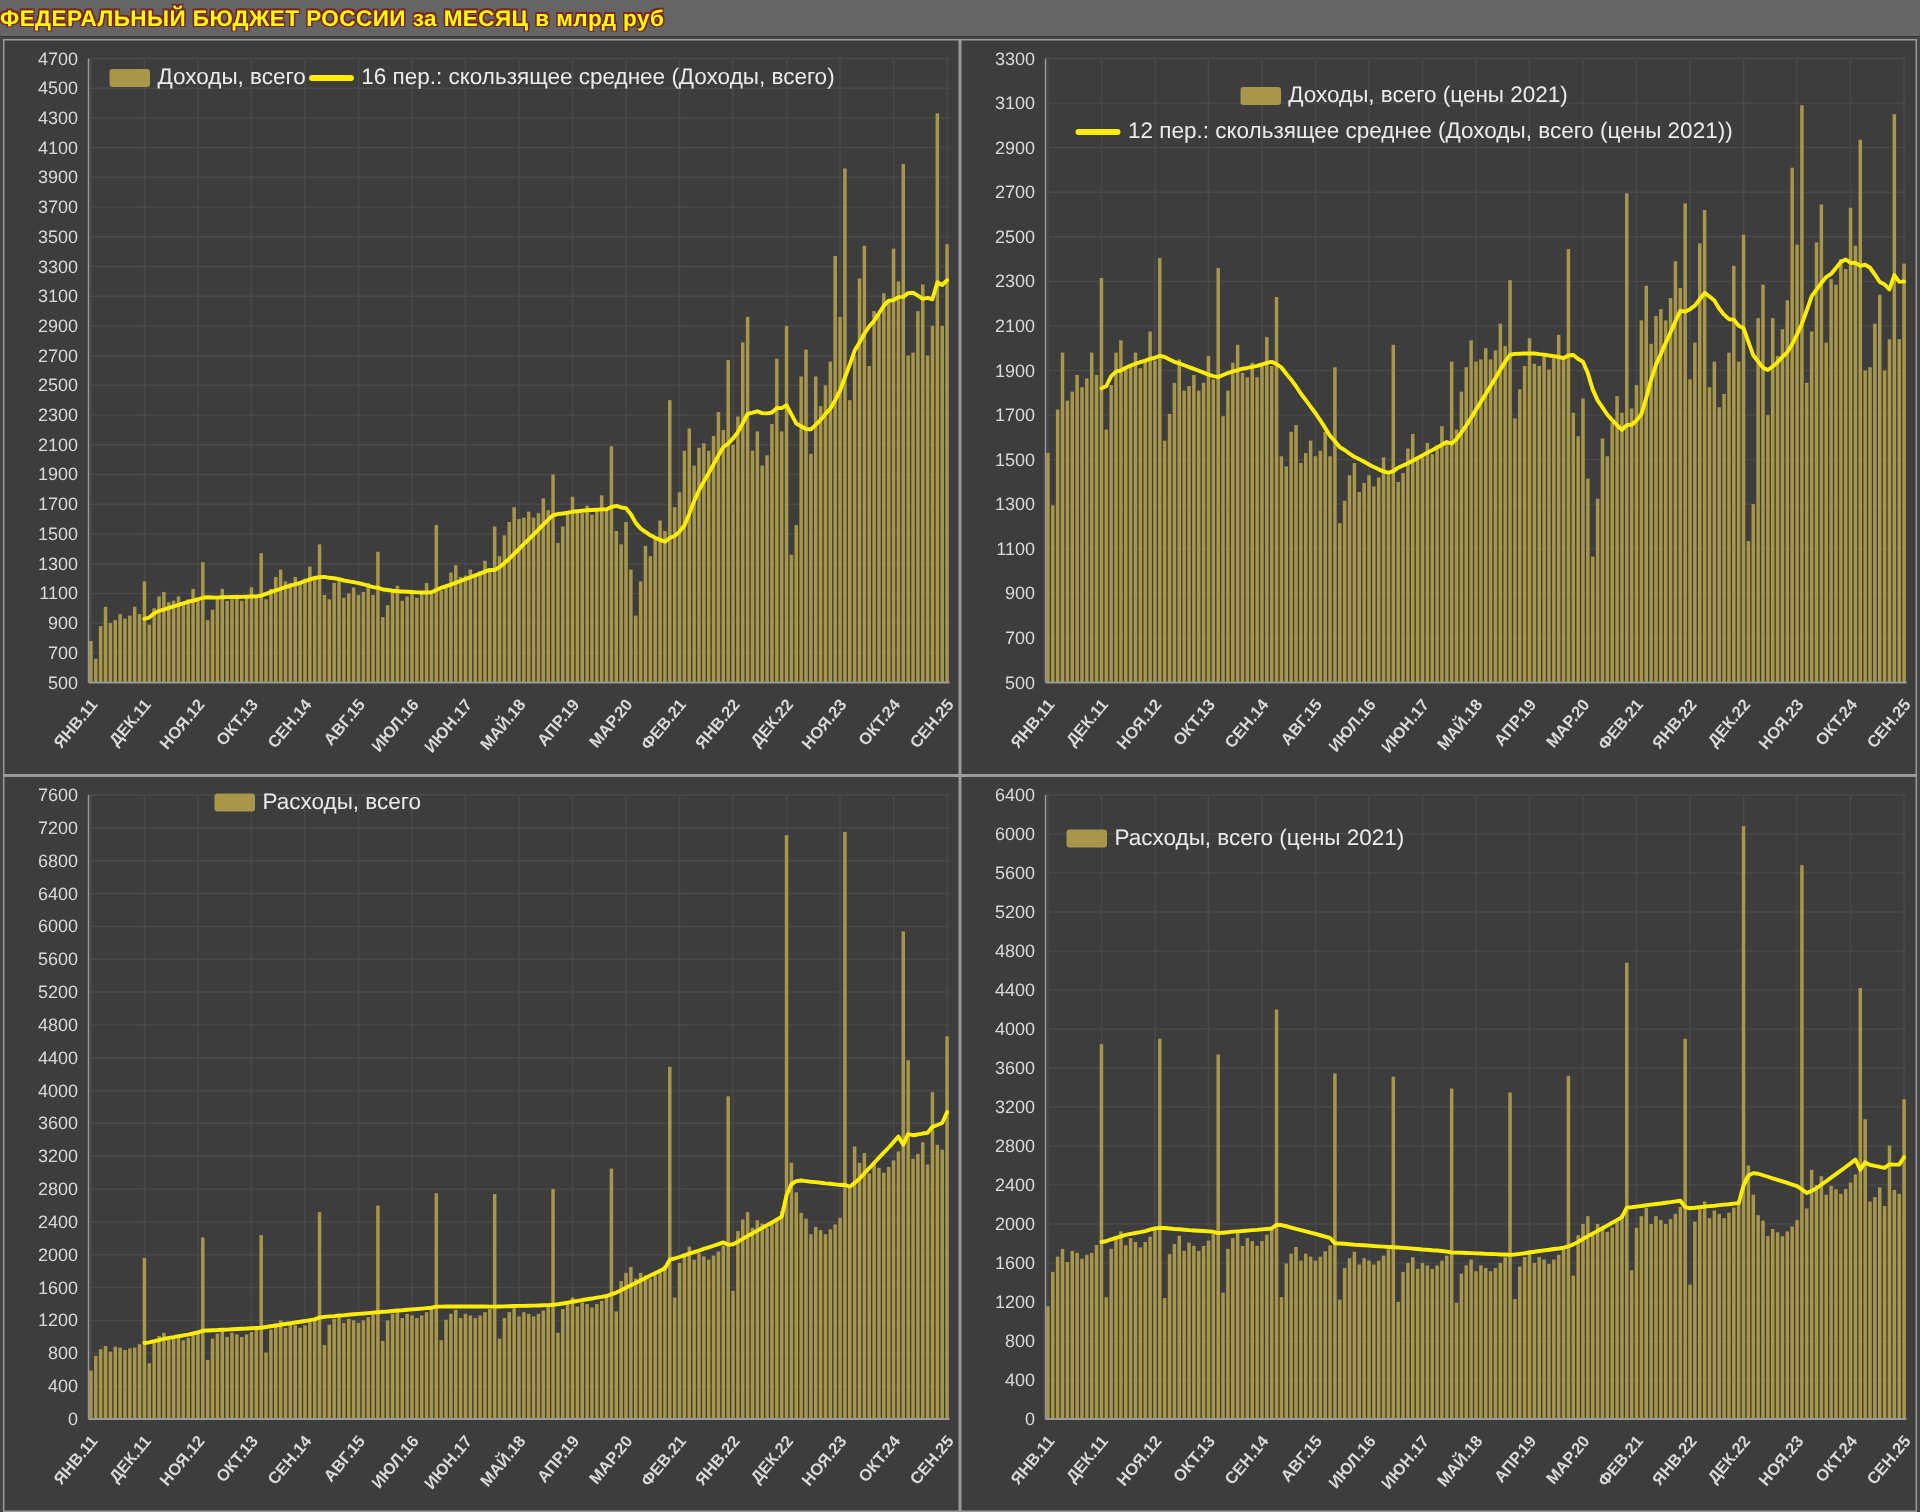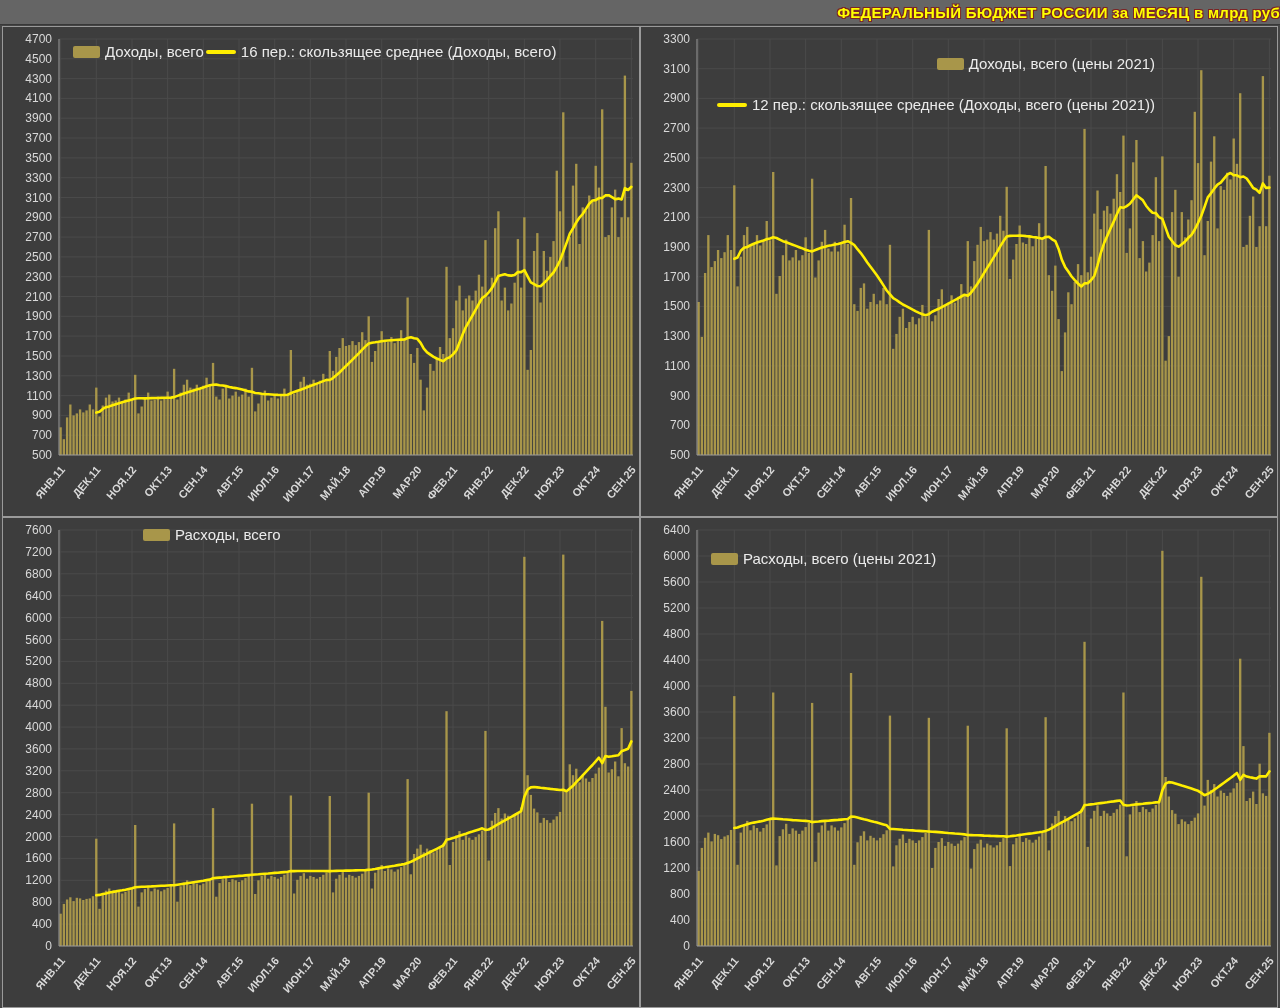--- a/index.html
+++ b/index.html
@@ -6,21 +6,21 @@
   body{
     width:1280px;height:1008px;
     background:#454545;
     font-family:"Liberation Sans", sans-serif;
     overflow:hidden;
   }
   .title-bar{
     height:24px;
     background:#656565;
     border-bottom:1px solid #383838;
-    display:flex;align-items:center;justify-content:flex-end;
+    display:flex;align-items:center;justify-content:flex-start;
   }
   .page-title{
     color:#ffff00;
     font-size:15px;font-weight:bold;letter-spacing:.3px;
     text-shadow:1px 1px 0 #7c2424,-1px -1px 0 #7c2424,1px -1px 0 #7c2424,-1px 1px 0 #7c2424;
   }
   .grid{
     display:grid;
     grid-template-columns:636px 636px;
     grid-template-rows:489px 489px;
@@ -29,21 +29,21 @@
     border:1px solid #9a9a9a;
     margin:1px 2px 0 2px;
     width:1274px;
   }
   .panel{position:relative;background:#3d3d3d;overflow:hidden;}
   svg{display:block;}
   .ylab{font-family:"Liberation Sans",sans-serif;font-size:12px;fill:#d9d9d9;}
   .xlab{font-family:"Liberation Sans",sans-serif;font-size:11px;font-weight:bold;fill:#d9d9d9;}
   .legend{position:absolute;color:#ebebeb;font-size:15px;display:flex;}
   .legend.row{flex-direction:row;align-items:center;gap:2px;}
-  .legend.col{flex-direction:column;align-items:flex-end;gap:24px;}
+  .legend.col{flex-direction:column;align-items:center;gap:7px;}
   .legend-item{display:flex;align-items:center;gap:5px;white-space:nowrap;}
   .bar-swatch{display:inline-block;width:27px;height:12px;border-radius:2px;}
   .line-swatch{display:inline-block;width:30px;height:4px;border-radius:2px;}
 </style>
 </head>
 <body>
 
 <div class="title-bar">
   <span class="page-title">ФЕДЕРАЛЬНЫЙ БЮДЖЕТ РОССИИ за МЕСЯЦ в млрд руб</span>
 </div>

